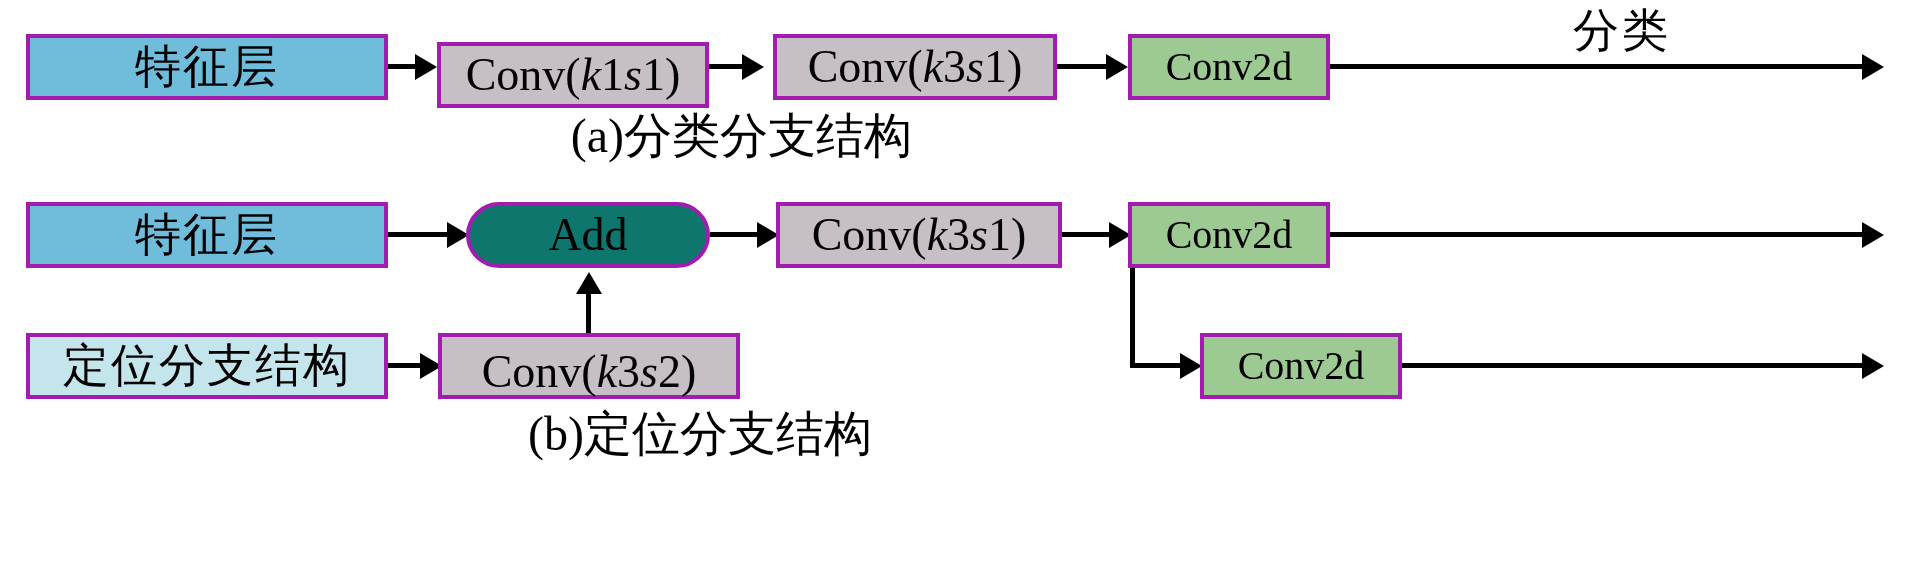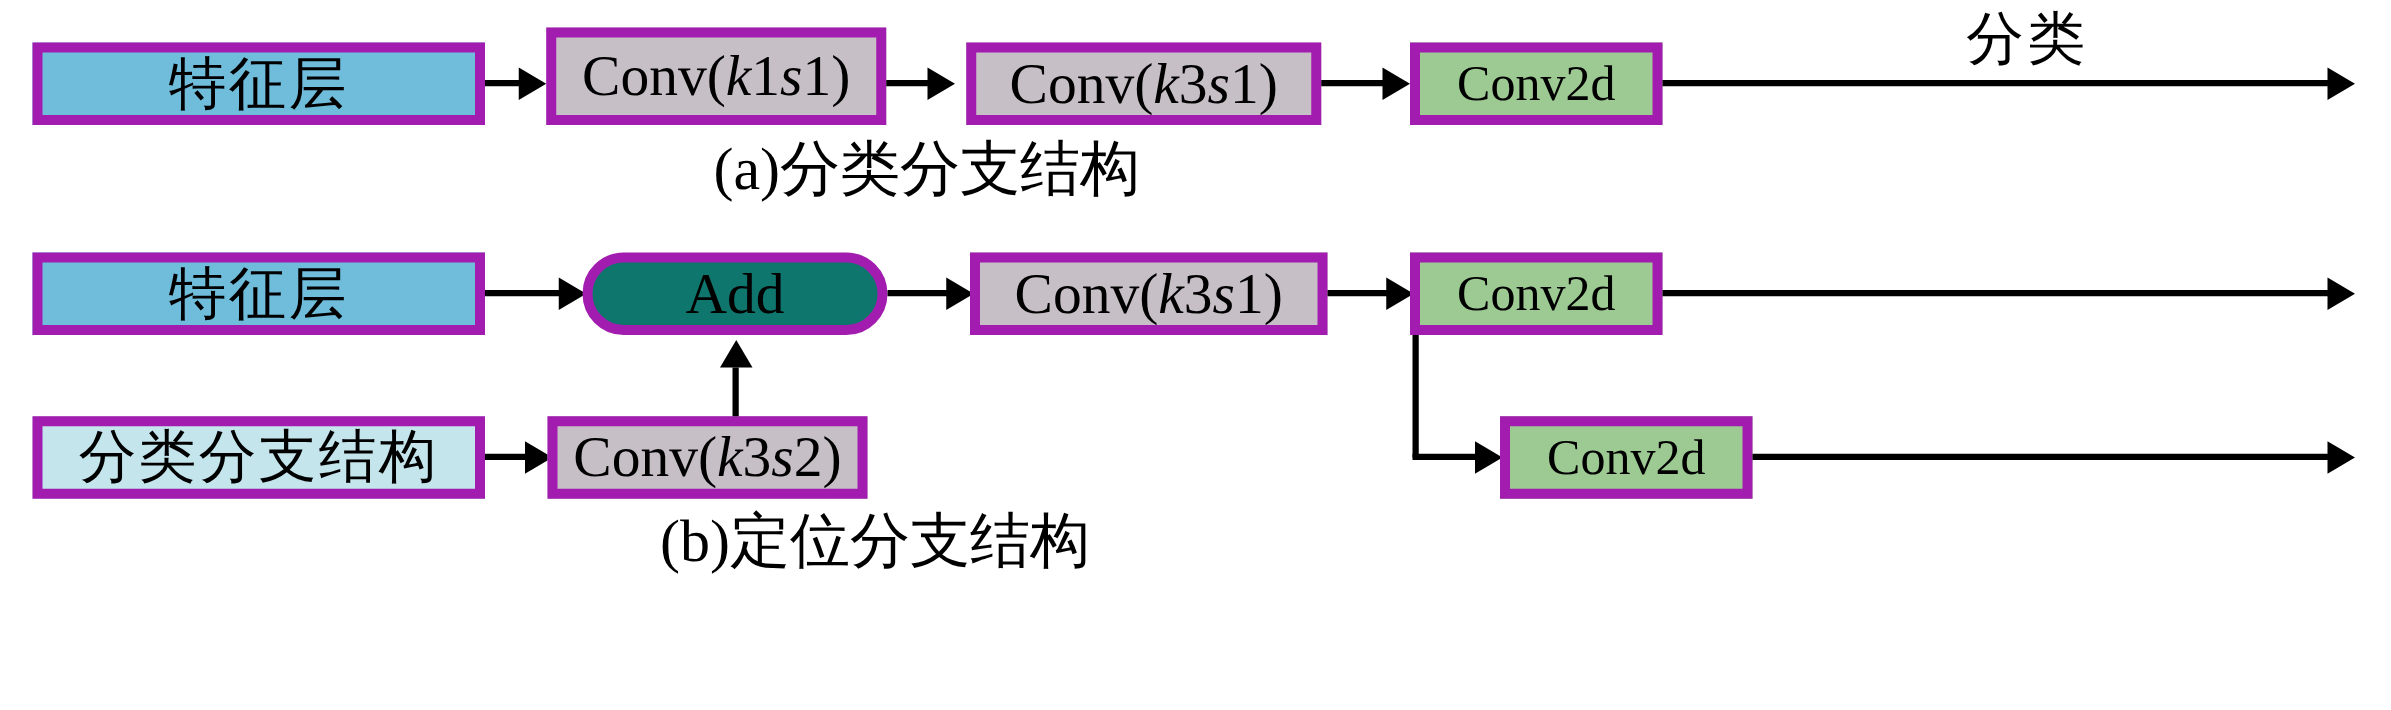--- a/index.html
+++ b/index.html
@@ -16,21 +16,21 @@
     position: relative;
     width: 1913px;
     height: 568px;
     background: #ffffff;
     overflow: hidden;
   }
   
   .node {
     position: absolute;
     box-sizing: border-box;
-    border: 8px solid #a21caf;
+    border: 4px solid #a21caf;
     display: flex;
     align-items: center;
     justify-content: center;
     text-align: center;
     line-height: 1;
     white-space: nowrap;
   }
   .node .lbl {
     display: block;
     line-height: 1;
@@ -109,21 +109,21 @@
 
 <div id="canvas">
 
   <div class="node feat-box" style="left:26px; top:34px; width:362px; height:66px;">
     <span class="lbl">特征层</span>
   </div>
 
   <div class="hline" style="left:388px; top:64px; width:36px;"></div>
   <div class="arrow-right" style="left:415px; top:53.5px;"></div>
 
-  <div class="node conv-box" style="left:437px; top:22px; width:272px; height:78px;">
+  <div class="node conv-box" style="left:437px; top:42px; width:272px; height:66px;">
     <span class="lbl"><span>Conv(</span><span class="ital">k</span><span>1</span><span class="ital">s</span><span>1</span><span>)</span></span>
   </div>
 
   <div class="hline" style="left:709px; top:64px; width:42px;"></div>
   <div class="arrow-right" style="left:742px; top:53.5px;"></div>
 
   <div class="node conv-box" style="left:773px; top:34px; width:284px; height:66px;">
     <span class="lbl"><span>Conv(</span><span class="ital">k</span><span>3</span><span class="ital">s</span><span>1</span><span>)</span></span>
   </div>
 
@@ -173,27 +173,27 @@
   <div class="arrow-right" style="left:1180px; top:352.5px;"></div>
 
   <div class="node conv2d-box" style="left:1200px; top:333px; width:202px; height:66px;">
     <span class="lbl">Conv2d</span>
   </div>
 
   <div class="hline" style="left:1402px; top:363px; width:468px;"></div>
   <div class="arrow-right" style="left:1862px; top:352.5px;"></div>
 
   <div class="node feat-box-light" style="left:26px; top:333px; width:362px; height:66px;">
-    <span class="lbl">分类分支结构</span>
+    <span class="lbl">定位分支结构</span>
   </div>
 
   <div class="hline" style="left:388px; top:363px; width:42px;"></div>
   <div class="arrow-right" style="left:420px; top:352.5px;"></div>
 
-  <div class="node conv-box" style="left:438px; top:333px; width:256px; height:66px;">
+  <div class="node conv-box" style="left:438px; top:333px; width:302px; height:66px;align-items:flex-end;">
     <span class="lbl"><span>Conv(</span><span class="ital">k</span><span>3</span><span class="ital">s</span><span>2</span><span>)</span></span>
   </div>
 
   <div class="vline" style="left:586px; top:294px; height:39px;"></div>
   <div class="arrow-up" style="left:576px; top:272px;"></div>
 
   <div class="caption" style="left:480px; top:410px; width:440px;">(b)定位分支结构</div>
 
 </div>
 

